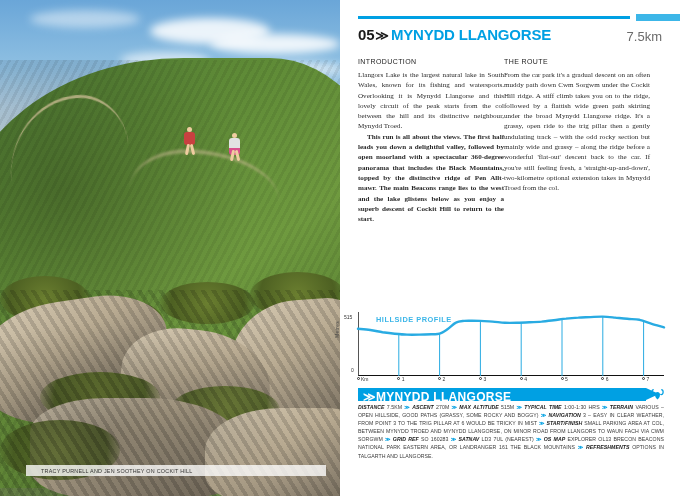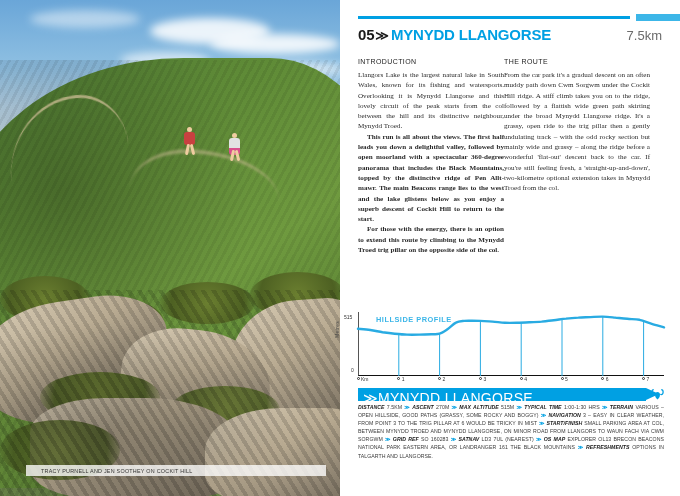--- a/index.html
+++ b/index.html
@@ -147,21 +147,21 @@
     position: absolute; left: 18px; top: 16px;
     width: 272px; height: 3px; background: #00a0e3;
   }
   .top-rule-light {
     position: absolute; left: 296px; top: 14px;
     width: 66px; height: 7px; background: #3cb6e8;
   }
 
   .heading-row {
     position: absolute; left: 18px; top: 26px; width: 304px;
-    display: flex; align-items: center; justify-content: space-between;
+    display: flex; align-items: flex-end; justify-content: space-between;
   }
   .route-num {
     font-family: "Liberation Sans", sans-serif;
     font-weight: bold; font-size: 15px; color: #1a1a1a; letter-spacing: -.2px;
   }
   .chev { color: #1a1a1a; font-size: 13px; font-weight: bold; margin: 0 2px 0 1px;}
   .route-title {
     font-family: "Liberation Sans", sans-serif;
     font-weight: bold; font-size: 15px; color: #00a0e3; letter-spacing: -.2px;
   }
@@ -250,21 +250,21 @@
   .band-arrow {
     position: absolute; left: 288px; top: 0;
     width: 0; height: 0;
     border-top: 6.5px solid transparent;
     border-bottom: 6.5px solid transparent;
     border-left: 13px solid #00a0e3;
   }
   .band-label {
     position: absolute; left: 5px; top: 2px;
     font-family: "Liberation Sans", sans-serif;
-    font-weight: normal; font-size: 14px;
+    font-weight: bold; font-size: 12px;
     color: #ffffff; letter-spacing: .3px;
   }
   .ram-icon {
     position: absolute; right: -1px; top: -1px;
     width: 15px; height: 15px; color: #00a0e3;
   }
 
   .stats {
     position: absolute; left: 18px; top: 403px;
     width: 306px;
@@ -338,21 +338,20 @@
       <span class="route-num">05</span><span class="chev">≫</span><span class="route-title">MYNYDD LLANGORSE</span>
     </div>
     <div class="route-dist">7.5km</div>
   </div>
 
   <div class="columns">
     <div class="col">
       <div class="col-head">INTRODUCTION</div>
       <p class="body-p">Llangors Lake is the largest natural lake in South Wales, known for its fishing and watersports. Overlooking it is Mynydd Llangorse and this lovely circuit of the peak starts from the col between the hill and its distinctive neighbour, Mynydd Troed.</p>
       <p class="body-p">This run is all about the views. The first half leads you down a delightful valley, followed by open moorland with a spectacular 360-degree panorama that includes the Black Mountains, topped by the distinctive ridge of Pen Allt-mawr. The main Beacons range lies to the west and the lake glistens below as you enjoy a superb descent of Cockit Hill to return to the start.</p>
-      <p class="body-p">For those with the energy, there is an option to extend this route by climbing to the Mynydd Troed trig pillar on the opposite side of the col.</p>
     </div>
     <div class="col">
       <div class="col-head">THE ROUTE</div>
       <p class="body-p">From the car park it's a gradual descent on an often muddy path down Cwm Sorgwm under the Cockit Hill ridge. A stiff climb takes you on to the ridge, followed by a flattish wide green path skirting under the broad Mynydd Llangorse ridge. It's a grassy, open ride to the trig pillar then a gently undulating track – with the odd rocky section but mainly wide and grassy – along the ridge before a wonderful 'flat-out' descent back to the car. If you're still feeling fresh, a 'straight-up-and-down', two-kilometre optional extension takes in Mynydd Troed from the col.</p>
     </div>
   </div>
 
   <div class="chart-wrap">
     <div class="chart-box"></div>
     <div class="chart-title">HILLSIDE PROFILE</div>

